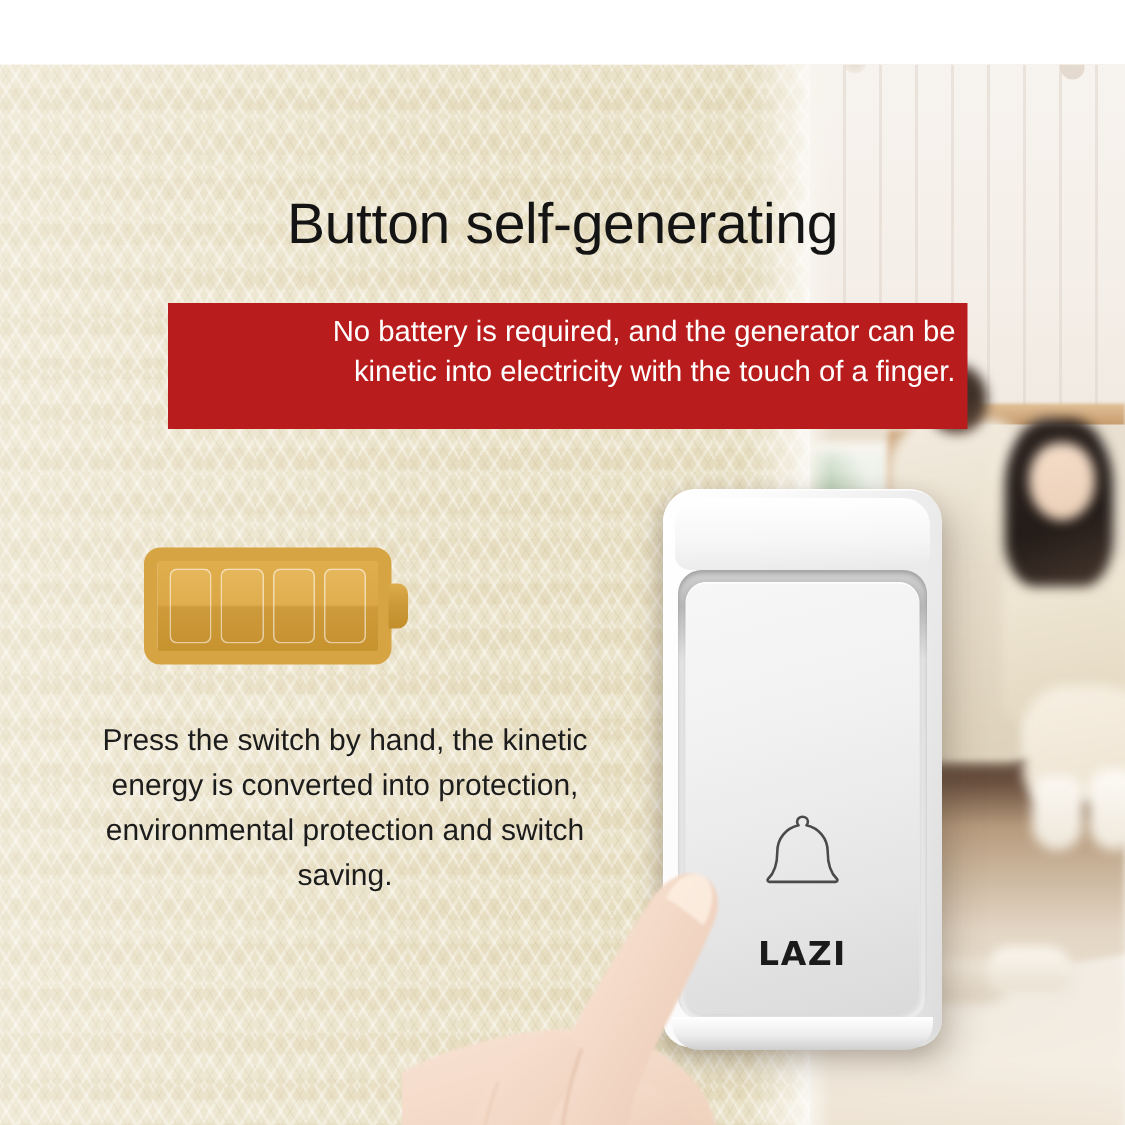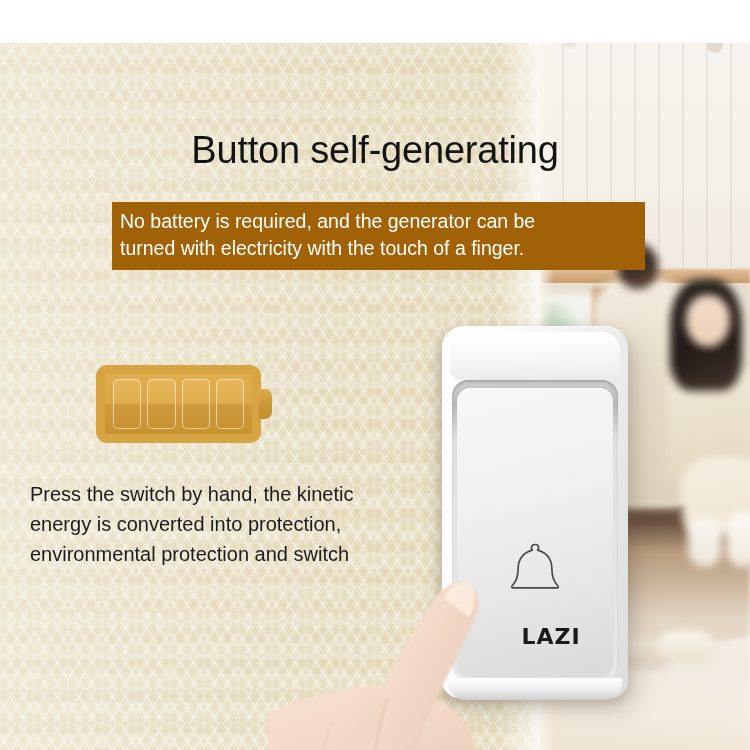--- a/index.html
+++ b/index.html
@@ -220,25 +220,25 @@
     color: #141414;
     letter-spacing: -0.2px;
     white-space: nowrap;
   }
 
   
   .banner {
     position: absolute;
     left: 112px; top: 159px;
     width: 533px;
-    padding: 6px 8px 8px;
+    padding: 6px 8px 24px;
     box-sizing: border-box;
-    background: #a16207;
+    background: #b91c1c;
     color: #ffffff;
-    text-align: left;
+    text-align: right;
     font-size: 19.5px;
     line-height: 27px;
   }
   .banner-line { display: block; white-space: nowrap; }
 
   
   .battery {
     position: absolute;
     left: 96px; top: 322px;
     width: 175px; height: 78px;
@@ -274,21 +274,21 @@
 
   
   .body-copy {
     position: absolute;
     left: 30px; top: 436px;
     width: 400px;
     font-size: 20px;
     line-height: 30px;
     color: #1c1c1c;
   }
-  .body-copy span { display: block; white-space: nowrap; }
+  .body-copy span { display: block; white-space: nowrap; text-align: center; }
 
   
   .doorbell {
     position: absolute;
     left: 442px; top: 283px;
     width: 186px; height: 372px;
   }
   .db-body {
     position: absolute;
     left: 0; top: 0;
@@ -326,21 +326,21 @@
       0 2px 5px rgba(0,0,0,0.12);
   }
   .bell-icon {
     position: absolute;
     left: 58px; top: 212px;
     width: 70px; height: 64px;
   }
   .bell-icon svg { width: 100%; height: 100%; display: block; }
   .brand {
     position: absolute;
-    left: 16px; top: 298px;
+    left: 0; top: 298px;
     width: 186px;
     text-align: center;
     font-size: 22px;
     letter-spacing: 1px;
     font-weight: bold;
     color: #1a1a1a;
     font-family: "DejaVu Sans", sans-serif;
   }
   .db-base-shadow {
     position: absolute;
@@ -394,37 +394,38 @@
     <div class="person shoe-a"></div>
     <div class="person shoe-b"></div>
 
     <div class="photo-fade"></div>
   </div>
 
   <div class="title">Button self-generating</div>
 
   <div class="banner">
     <span class="banner-line">No battery is required, and the generator can be</span>
-    <span class="banner-line">turned with electricity with the touch of a finger.</span>
+    <span class="banner-line">kinetic into electricity with the touch of a finger.</span>
   </div>
 
   <div class="battery">
     <div class="battery-shell">
       <div class="battery-cell"></div>
       <div class="battery-cell"></div>
       <div class="battery-cell"></div>
       <div class="battery-cell"></div>
     </div>
     <div class="battery-tip"></div>
   </div>
 
   <div class="body-copy">
     <span>Press the switch by hand, the kinetic</span>
     <span>energy is converted into protection,</span>
     <span>environmental protection and switch</span>
+    <span>saving.</span>
   </div>
 
   <div class="doorbell">
     <div class="db-body"></div>
     <div class="db-top-gloss"></div>
     <div class="db-bezel"></div>
     <div class="db-plate">
     </div>
     <div class="bell-icon">
       <svg viewBox="0 0 70 64" xmlns="http://www.w3.org/2000/svg">

